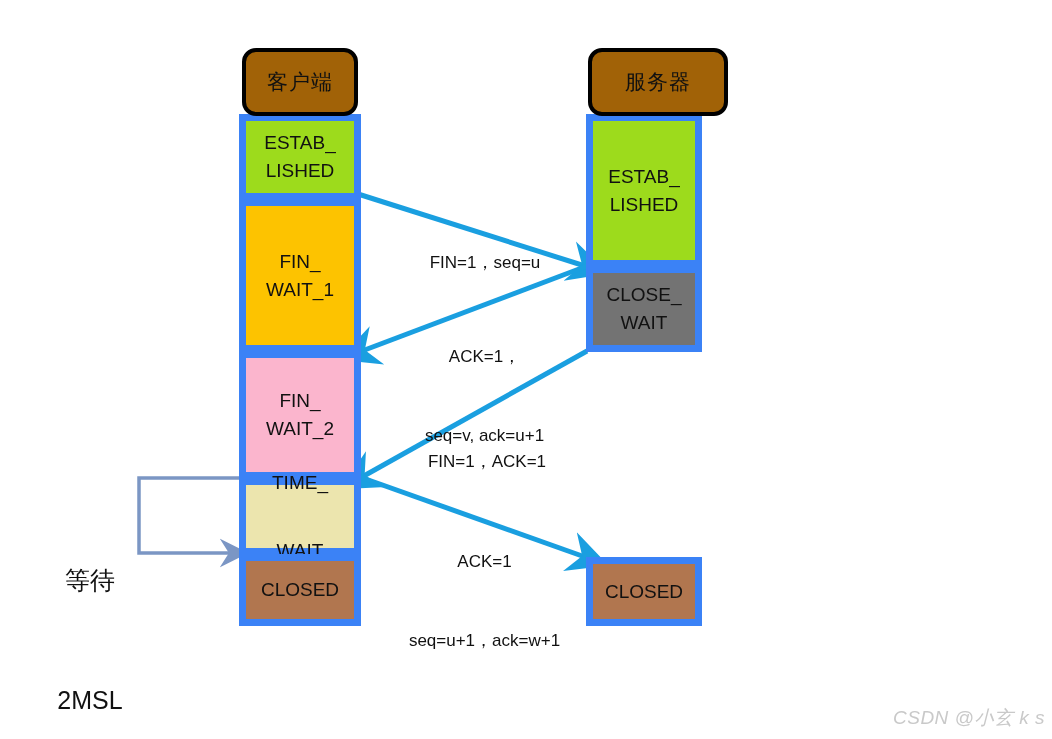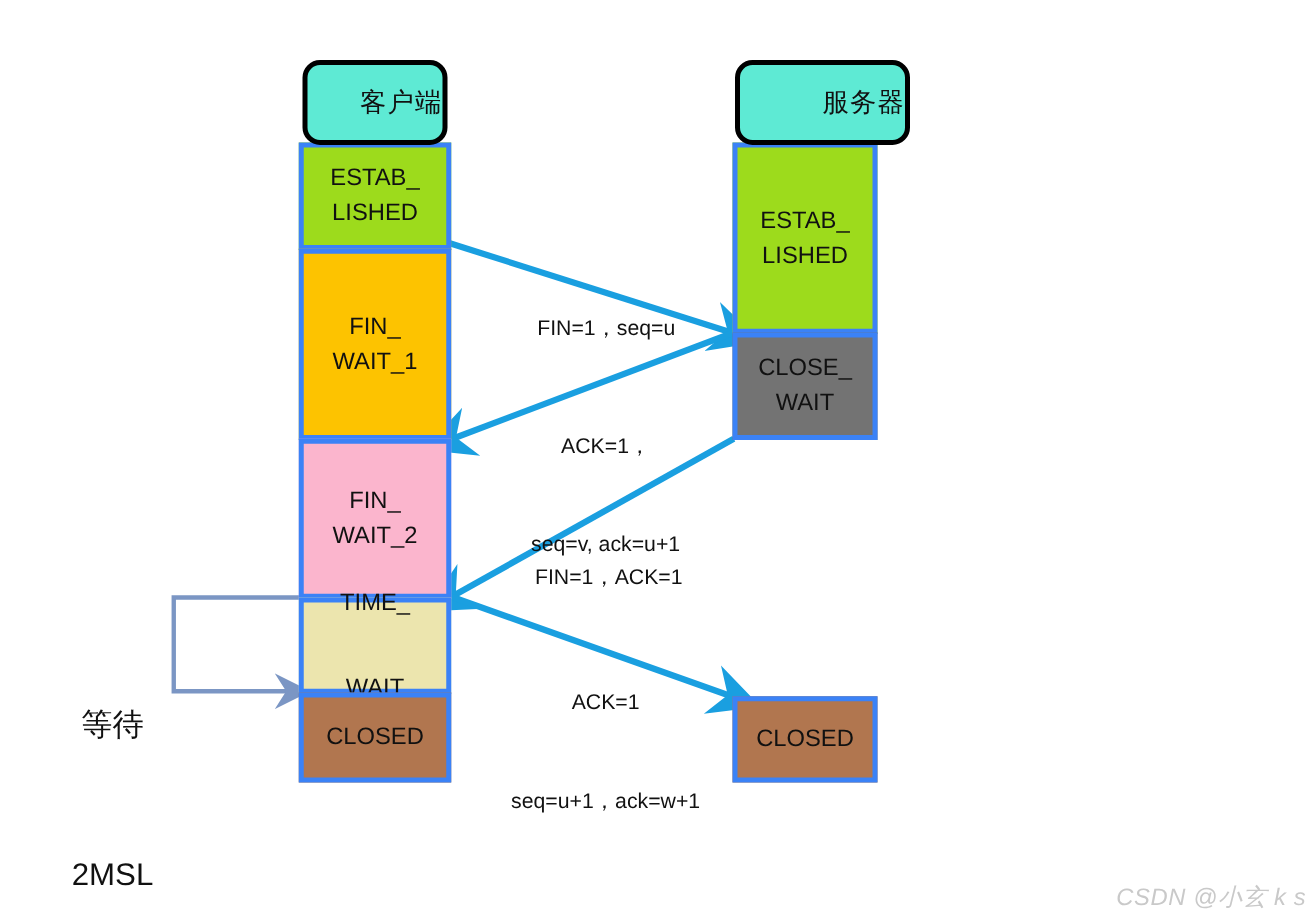--- a/index.html
+++ b/index.html
@@ -17,36 +17,36 @@
   #canvas {
     position: absolute;
     left: 0; top: 0;
     width: 1052px;
     height: 739px;
   }
 
   
   .title-box {
     position: absolute;
-    background: #5eead4;
+    background: #a16207;
     border: 4px solid #000000;
     border-radius: 14px;
     display: flex;
     align-items: center;
-    justify-content: flex-end;
+    justify-content: center;
     box-sizing: border-box;
     font-size: 21px;
     color: #111111;
     letter-spacing: 1px;
   }
 
   
   .state-box {
     position: absolute;
-    border: 4px solid #3b82f6;
+    border: 7px solid #3b82f6;
     box-sizing: border-box;
     display: flex;
     flex-direction: column;
     align-items: center;
     justify-content: center;
     font-size: 19px;
     color: #111111;
     line-height: 1.45;
     text-align: center;
   }

